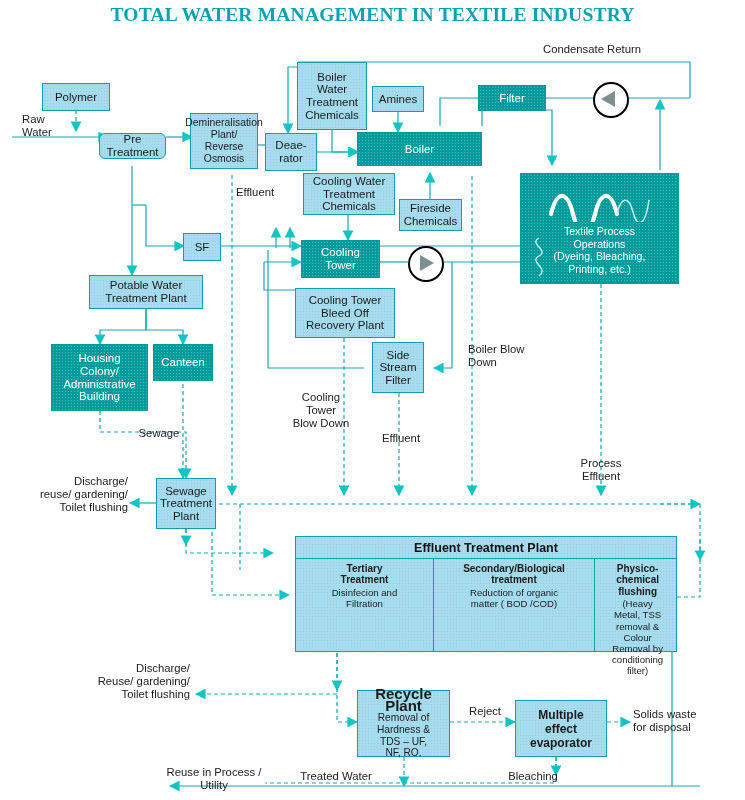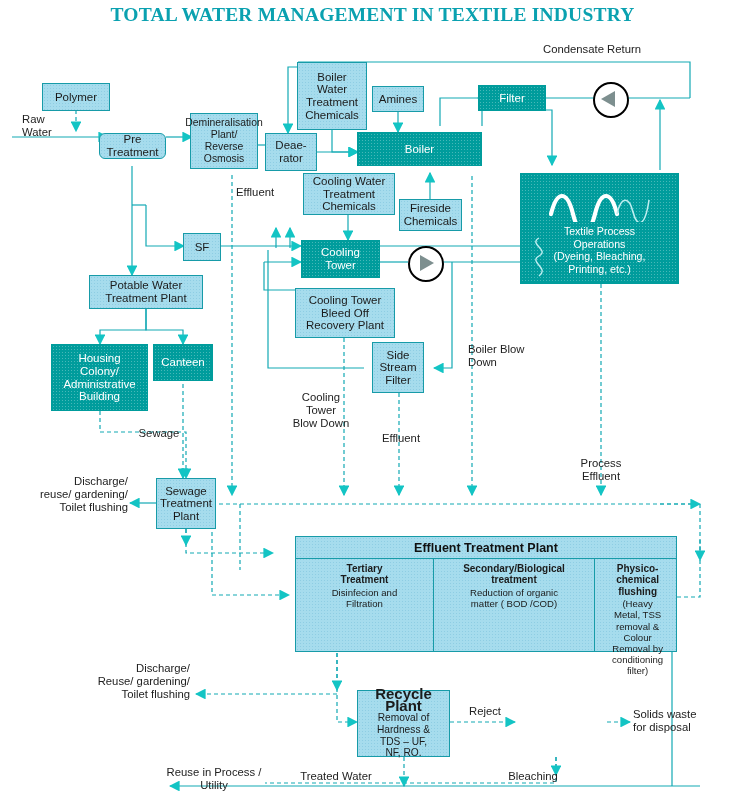--- a/index.html
+++ b/index.html
@@ -276,20 +276,25 @@
 
   <div class="node light" style="left:357px;top:690px;width:93px;height:67px;flex-direction:column;justify-content:center;white-space:pre-line;font-size:10.2px;line-height:11.6px;">
     <span class="bold" style="font-size:15px;line-height:12px;">Recycle
 Plant</span>
     <span>Removal of
 Hardness  &amp;
 TDS – UF,
 NF, RO.</span>
   </div>
 
+  <div class="node light bold" style="left:515px;top:700px;width:92px;height:57px;white-space:pre-line;font-size:12px;line-height:14px;">
+    <span>Multiple
+effect
+evaporator</span>
+  </div>
 
   <div id="etp">
     <div class="head">Effluent Treatment Plant</div>
     <div class="cols">
       <div class="col c1">
         <span class="ch" style="white-space:pre-line;">Tertiary
 Treatment</span>
         <span style="white-space:pre-line;">Disinfecion and
 Filtration</span>
       </div>

